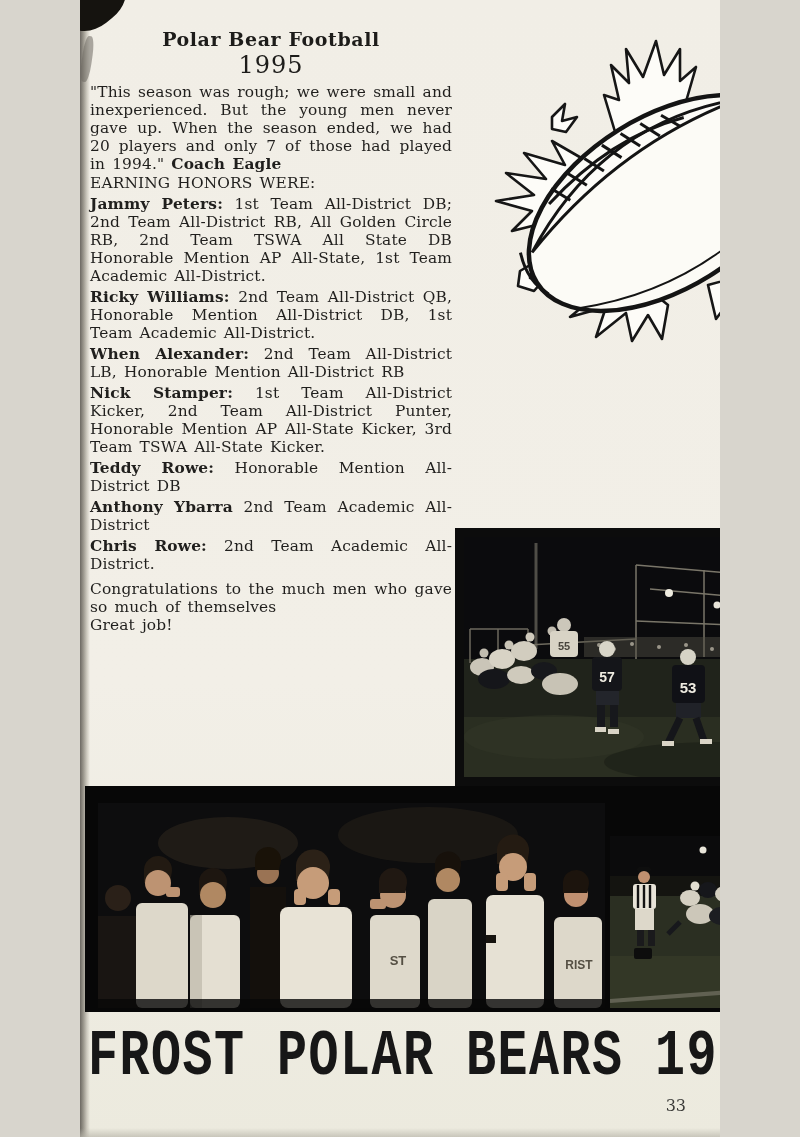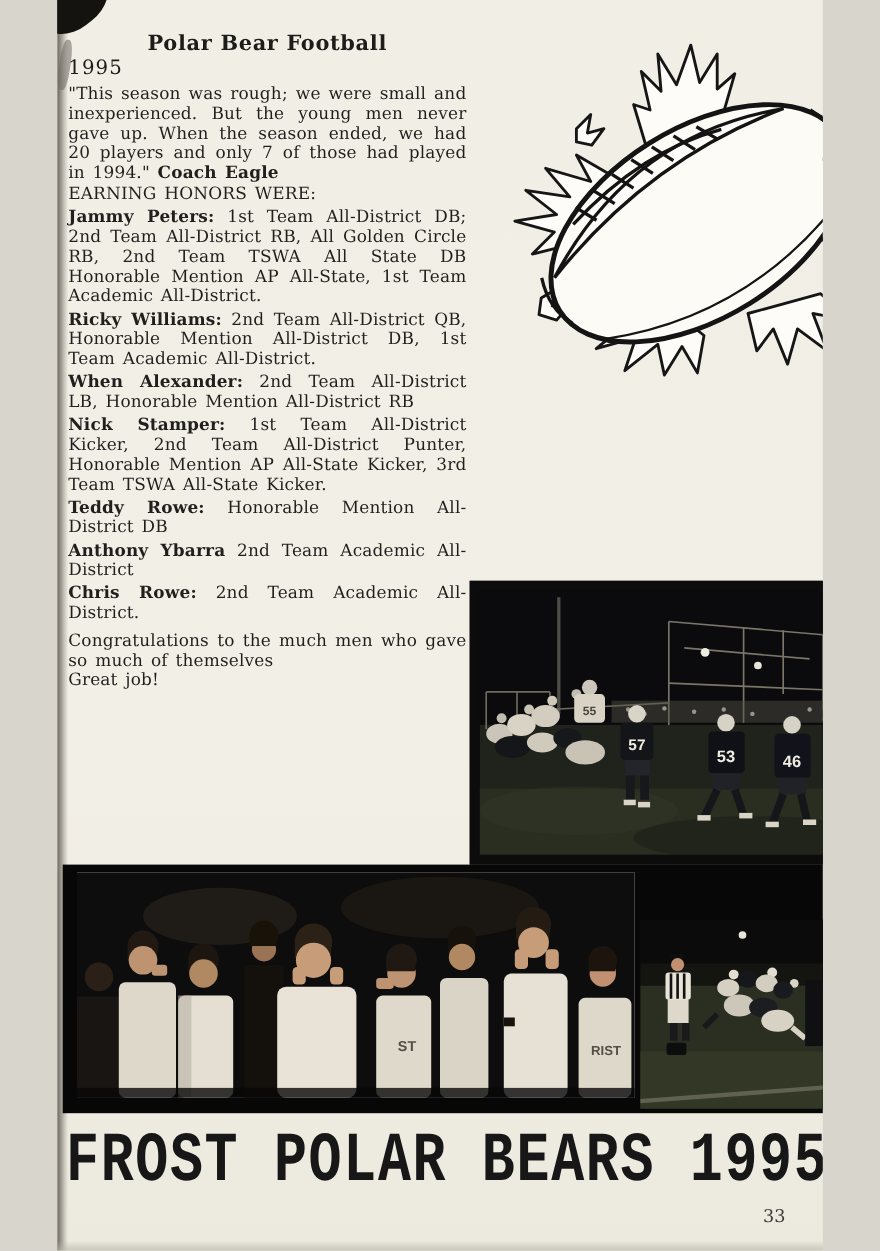--- a/index.html
+++ b/index.html
@@ -1,53 +1,53 @@
 <!DOCTYPE html>
 <html><head>
 <meta charset="utf-8">
 <style>
   html,body{margin:0;padding:0;background:#d8d5cd;}
   #canvas{
-    position:relative;width:696px;height:1137px;margin:0 auto;
+    position:relative;width:640px;height:1137px;margin:0 auto;
     background:linear-gradient(180deg,#f1eee6 0%,#f2efe7 60%,#eceade 100%);
     overflow:hidden;
     font-family:"DejaVu Serif",serif;
   }
   
   .left-edge{position:absolute;left:0;top:0;width:10px;height:1137px;
     background:linear-gradient(90deg,#55514b 0%,#8d897f 35%,#c9c5ba 70%,rgba(201,197,186,0) 100%);
     opacity:.85;}
   .corner-smudge{position:absolute;left:-22px;top:-26px;width:70px;height:52px;
     background:#15130f;transform:rotate(-38deg);border-radius:45%;}
   .corner-smudge2{position:absolute;left:2px;top:36px;width:10px;height:46px;
     background:#6d6a62;opacity:.55;transform:rotate(8deg);border-radius:40%;}
   .bottom-edge{position:absolute;left:0;bottom:0;width:800px;height:9px;
     background:linear-gradient(0deg,#b9b6ab,rgba(185,182,171,0));opacity:.7;}
 
   
   .text-col{position:absolute;left:10px;top:28px;width:362px;color:#1d1c1a;}
   .art-title{margin:0;text-align:center;font-size:19px;font-weight:bold;letter-spacing:.6px;}
-  .art-year{margin:1px 0 4px 0;font-size:18px;letter-spacing:1px;}
+  .art-year{margin:1px 0 4px 0;text-align:center;font-size:24px;letter-spacing:1px;}
   .body-p{margin:0;text-align:justify;font-size:15.4px;line-height:1.17;
     letter-spacing:.15px;word-spacing:2px;color:#201f1d;}
   .entry{margin-top:3px;}
   .caps{margin-top:1px;}
   .closing{margin-top:7px;}
 
   
   .football-art{position:absolute;left:388px;top:28px;}
 
   
   .photo-game{position:absolute;left:375px;top:528px;width:342px;height:240px;
     border:9px solid #0c0c0c;background:#0b0b0d;box-sizing:content-box;}
 
   
   .montage{position:absolute;left:5px;top:786px;width:712px;height:226px;
     background:#070707;}
-  .photo-sideline{position:absolute;left:13px;top:7px;width:507px;height:205px;background:#a3a3a3;}
+  .photo-sideline{position:absolute;left:13px;top:17px;width:507px;height:205px;background:#a3a3a3;}
   .photo-pileup{position:absolute;left:525px;top:50px;width:176px;height:172px;background:#0b0b0c;}
 
   
   .banner{position:absolute;left:8px;top:1020px;white-space:nowrap;
     font-family:"Liberation Mono",monospace;font-weight:bold;font-size:50px;
     letter-spacing:1.5px;color:#171717;transform:scaleY(1.28);transform-origin:0 0;}
   .folio{position:absolute;right:34px;top:1096px;font-size:16px;color:#3a3a38;
     font-family:"DejaVu Serif",serif;}
 
   svg text{font-family:"Liberation Sans",sans-serif;font-weight:bold;}

